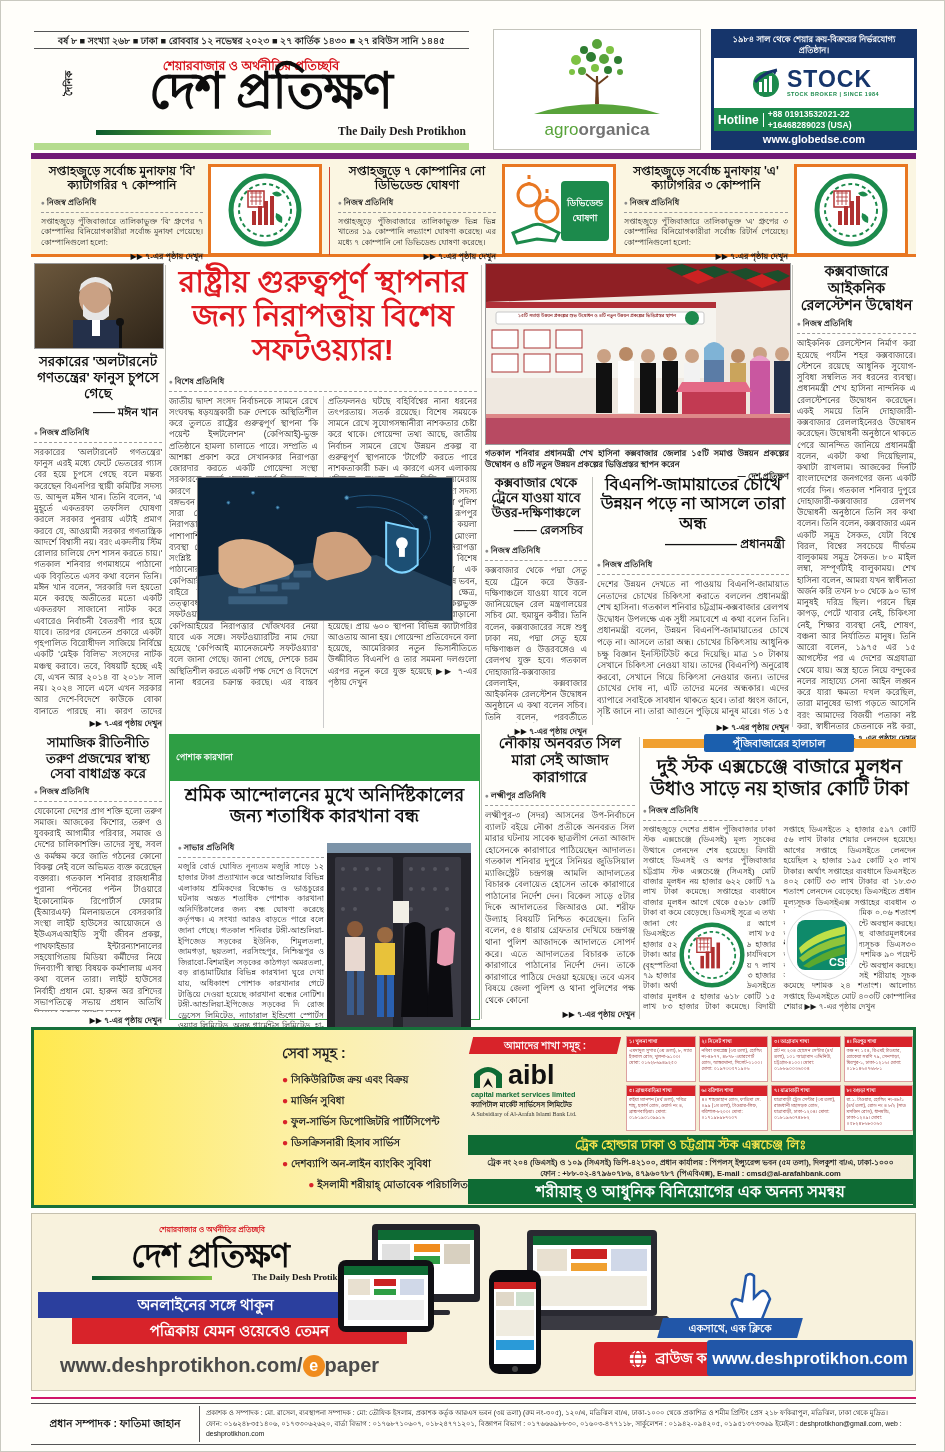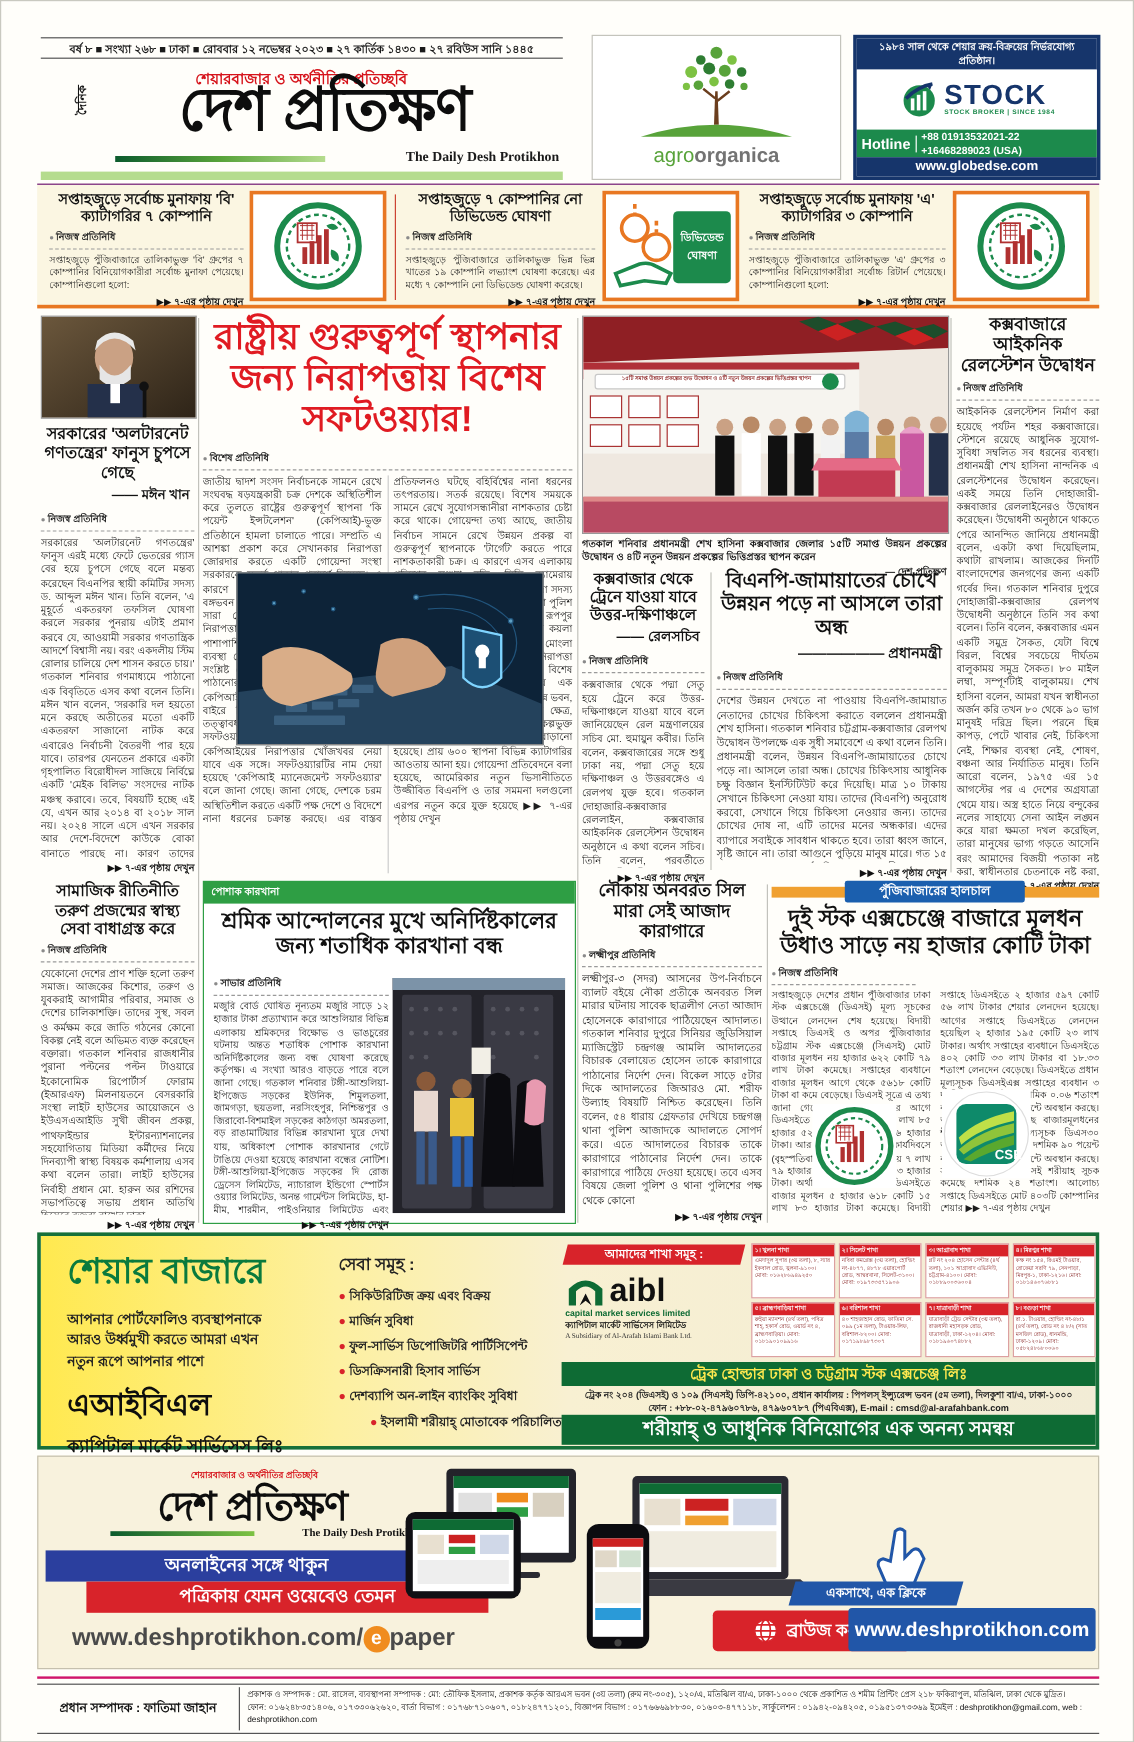--- a/index.html
+++ b/index.html
@@ -84,21 +84,21 @@
     <div style="background:#1c8a4c;color:#fff;display:flex;align-items:center;padding:1px 4px;gap:4px;">
       <span style="font-size:12px;font-weight:bold;border-right:1px solid #fff;padding-right:4px;">Hotline</span>
       <span style="display:flex;flex-direction:column;font-size:8.6px;font-weight:bold;line-height:1.2;">
         <span>+88 01913532021-22</span>
         <span>+16468289023 (USA)</span>
       </span>
     </div>
     <div style="background:#16356b;color:#fff;font-size:11px;font-weight:bold;text-align:center;padding:2px 0;">www.globedse.com</div>
   </div>
 
-  <div class="abs" style="left:30px;top:152px;width:885px;height:104px;background:#fbf6e2;border-top:1px solid #701a75;border-bottom:3px solid #e87722;">
+  <div class="abs" style="left:30px;top:152px;width:885px;height:104px;background:#fbf6e2;border-top:6px solid #701a75;border-bottom:3px solid #e87722;">
 
     <div class="abs" style="left:10px;top:5px;width:162px;">
       <div class="tz-title">সপ্তাহজুড়ে সর্বোচ্চ মুনাফায় 'বি' ক্যাটাগরির ৭ কোম্পানি</div>
       <div class="byline">নিজস্ব প্রতিনিধি</div>
       <div class="bodytxt" style="font-size:7.8px;height:44px;">সপ্তাহজুড়ে পুঁজিবাজারে তালিকাভুক্ত 'বি' গ্রুপের ৭ কোম্পানির বিনিয়োগকারীরা সর্বোচ্চ মুনাফা পেয়েছে। কোম্পানিগুলো হলো:</div>
       <div class="more" style="margin-top:-11px;">▶▶ ৭-এর পৃষ্ঠায় দেখুন</div>
     </div>
 
     <div class="abs orange-box" style="left:177px;top:5px;width:114px;height:92px;display:flex;align-items:center;justify-content:center;">
       <svg width="74" height="74" viewBox="0 0 74 74">
@@ -309,21 +309,21 @@
   </div>
 
   <div class="abs" style="left:33px;top:734px;width:128px;">
     <div class="head-bn" style="font-size:13.2px;">সামাজিক রীতিনীতি তরুণ প্রজন্মের স্বাস্থ্য সেবা বাধাগ্রস্ত করে</div>
     <div class="byline">নিজস্ব প্রতিনিধি</div>
     <div class="bodytxt" style="height:206px;">যেকোনো দেশের প্রাণ শক্তি হলো তরুণ সমাজ। আজকের কিশোর, তরুণ ও যুবকরাই আগামীর পরিবার, সমাজ ও দেশের চালিকাশক্তি। তাদের সুস্থ, সবল ও কর্মক্ষম করে জাতি গঠনের কোনো বিকল্প নেই বলে অভিমত ব্যক্ত করেছেন বক্তারা। গতকাল শনিবার রাজধানীর পুরানা পল্টনের পল্টন টাওয়ারে ইকোনোমিক রিপোর্টার্স ফোরাম (ইআরএফ) মিলনায়তনে বেসরকারি সংস্থা লাইট হাউসের আয়োজনে ও ইউএসএআইডি সুখী জীবন প্রকল্প, পাথফাইন্ডার ইন্টারন্যাশনালের সহযোগিতায় মিডিয়া কর্মীদের নিয়ে দিনব্যাপী স্বাস্থ্য বিষয়ক কর্মশালায় এসব কথা বলেন তারা। লাইট হাউসের নির্বাহী প্রধান মো. হারুন অর রশিদের সভাপতিত্বে সভায় প্রধান অতিথি হিসেবে বক্তব্য রাখেন ঢাকা</div>
     <div class="more">▶▶ ৭-এর পৃষ্ঠায় দেখুন</div>
   </div>
 
   <div class="abs" style="left:168px;top:733px;width:311px;height:286px;border:1.5px solid #2e9e44;background:#fff;">
-    <div style="background:#2e9e44;color:#fff;font-size:8.6px;font-weight:bold;padding:2px 6px;">পোশাক কারখানা</div>
+    <div style="background:#2e9e44;color:#fff;font-size:8.6px;font-weight:bold;padding:16px 6px;">পোশাক কারখানা</div>
     <div class="head-bn" style="font-size:18px;padding:4px 8px 2px 8px;">শ্রমিক আন্দোলনের মুখে অনির্দিষ্টকালের জন্য শতাধিক কারখানা বন্ধ</div>
     <div style="position:relative;padding:0 8px;margin-top:12px;">
       <div style="width:146px;">
         <div class="byline">সাভার প্রতিনিধি</div>
         <div class="bodytxt" style="font-size:7.9px;height:178px;">মজুরি বোর্ড ঘোষিত নূন্যতম মজুরি সাড়ে ১২ হাজার টাকা প্রত্যাখ্যান করে আশুলিয়ার বিভিন্ন এলাকায় শ্রমিকদের বিক্ষোভ ও ভাঙচুরের ঘটনায় অন্তত শতাধিক পোশাক কারখানা অনির্দিষ্টকালের জন্য বন্ধ ঘোষণা করেছে কর্তৃপক্ষ। এ সংখ্যা আরও বাড়তে পারে বলে জানা গেছে। গতকাল শনিবার টঙ্গী-আশুলিয়া-ইপিজেড সড়কের ইউনিক, শিমুলতলা, জামগড়া, ছয়তলা, নরসিংহপুর, নিশ্চিন্তপুর ও জিরাবো-বিশমাইল সড়কের কাঠগড়া অমরতলা, বড় রাঙামাটিয়ার বিভিন্ন কারখানা ঘুরে দেখা যায়, অধিকাংশ পোশাক কারখানার গেটে টাঙিয়ে দেওয়া হয়েছে কারখানা বন্ধের নোটিশ। টঙ্গী-আশুলিয়া-ইপিজেড সড়কের দি রোজ ড্রেসেস লিমিটেড, ন্যাচারাল ইন্ডিগো স্পোর্টস ওয়্যার লিমিটেড, অনন্ত গার্মেন্টস লিমিটেড, হা-মীম, শারমীন, পাইওনিয়ার লিমিটেড এবং জিরাবো-বিশমাইল সড়কের এআর জিন্স প্রডিউসার লিমিটেড, ডুকাতি অ্যাপারেলস লিমিটেড, আগামী অ্যাপারেলস</div>
         <div class="more">▶▶ ৭-এর পৃষ্ঠায় দেখুন</div>
       </div>
       <svg class="abs" style="right:8px;top:2px;" width="144" height="196" viewBox="0 0 144 196">
         <rect width="144" height="196" fill="#23232a"></rect>
         <rect x="0" y="0" width="144" height="10" fill="#7c93a8"></rect>
@@ -407,30 +407,20 @@
           <path d="M14 40 Q30 24 60 18 L60 26 Q32 32 16 46 Z" fill="#bfe048"></path>
           <path d="M14 50 Q32 34 60 28 L60 36 Q34 42 18 54 Z" fill="#8fc43a"></path>
           <path d="M18 58 Q36 44 60 38 L60 46 Q38 52 24 60 Z" fill="#5aa82e"></path>
           <text x="44" y="58" font-size="11" font-weight="bold" fill="#fff">CSE</text>
         </svg>
       </div>
     </div>
   </div>
 
   <div class="abs" style="left:30px;top:1026px;width:885px;height:181px;border:3px solid #17703a;background:linear-gradient(90deg,#ffe94f 0%,#fdf0a0 28%,#f8f0d2 50%,#f2ecd6 100%);">
-    <div class="abs" style="left:22px;top:6px;width:215px;">
-      <div style="font-size:29px;font-weight:bold;color:#0a7a3d;">শেয়ার বাজারে</div>
-      <div style="font-size:11.6px;font-weight:bold;color:#222;margin-top:6px;line-height:1.5;">
-        <div>আপনার পোর্টফোলিও ব্যবস্থাপনাকে</div>
-        <div>আরও উর্ধ্বমুখী করতে আমরা এখন</div>
-        <div>নতুন রূপে আপনার পাশে</div>
-      </div>
-      <div style="font-size:25px;font-weight:bold;color:#0d0d0d;margin-top:8px;">এআইবিএল</div>
-      <div style="font-size:14.5px;font-weight:bold;color:#111;">ক্যাপিটাল মার্কেট সার্ভিসেস লিঃ</div>
-    </div>
 
     <div class="abs" style="left:248px;top:12px;width: 186px;">
       <div style="font-size:14px;font-weight:bold;color:#222;margin-bottom:6px;">সেবা সমূহ :</div>
       <div class="svc" style="font-size:10.2px;font-weight:bold;color:#222;margin:4px 0;"><span style="color:#d8232a;">● </span><span>সিকিউরিটিজ ক্রয় এবং বিক্রয়</span></div>
       <div class="svc" style="font-size:10.2px;font-weight:bold;color:#222;margin:4px 0;"><span style="color:#d8232a;">● </span><span>মার্জিন সুবিধা</span></div>
       <div class="svc" style="font-size:10.2px;font-weight:bold;color:#222;margin:4px 0;"><span style="color:#d8232a;">● </span><span>ফুল-সার্ভিস ডিপোজিটরি পার্টিসিপেন্ট</span></div>
       <div class="svc" style="font-size:10.2px;font-weight:bold;color:#222;margin:4px 0;"><span style="color:#d8232a;">● </span><span>ডিসক্রিসনারী হিসাব সার্ভিস</span></div>
       <div class="svc" style="font-size:10.2px;font-weight:bold;color:#222;margin:4px 0;"><span style="color:#d8232a;">● </span><span>দেশব্যাপি অন-লাইন ব্যাংকিং সুবিধা</span></div>
       <div class="svc" style="font-size:10.2px;font-weight:bold;color:#222;margin:4px 0;text-align:right;"><span style="color:#d8232a;">● </span><span>ইসলামী শরীয়াহ্ মোতাবেক পরিচালিত</span></div>
     </div>

